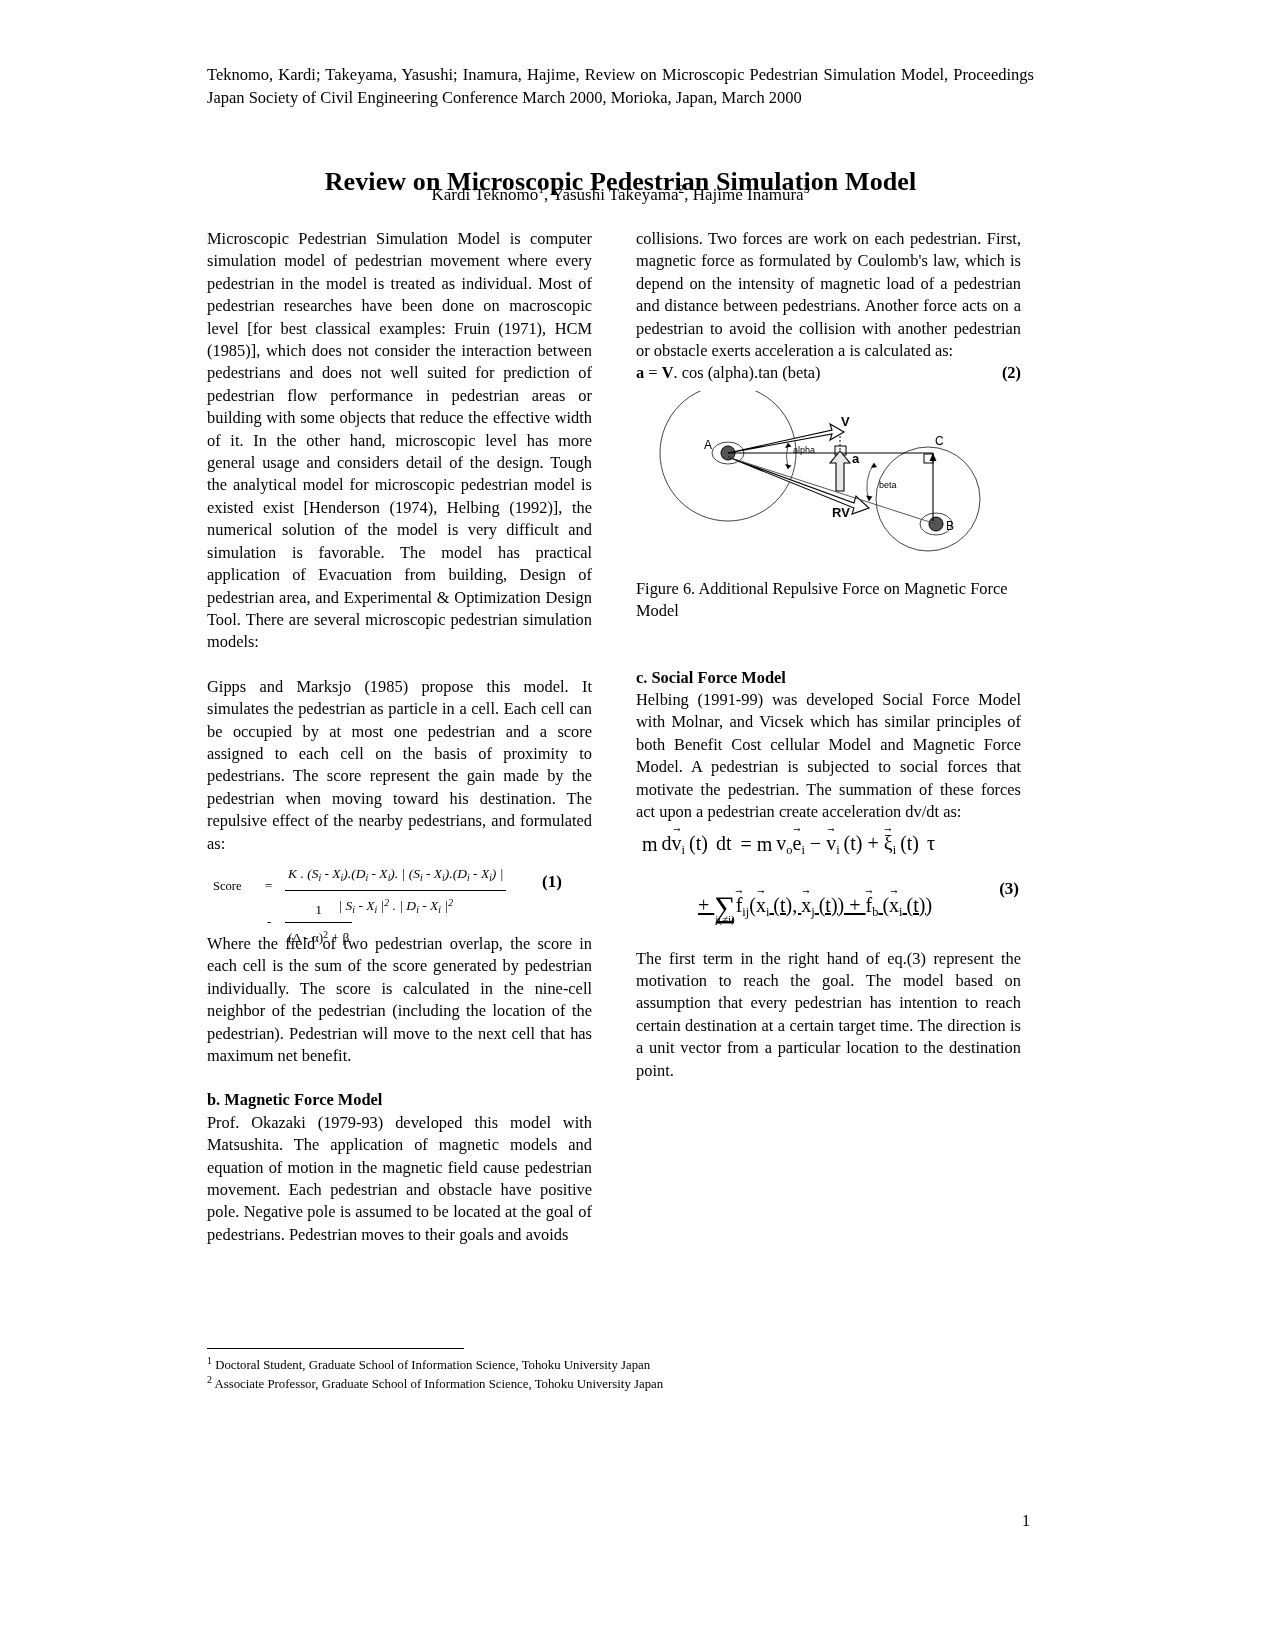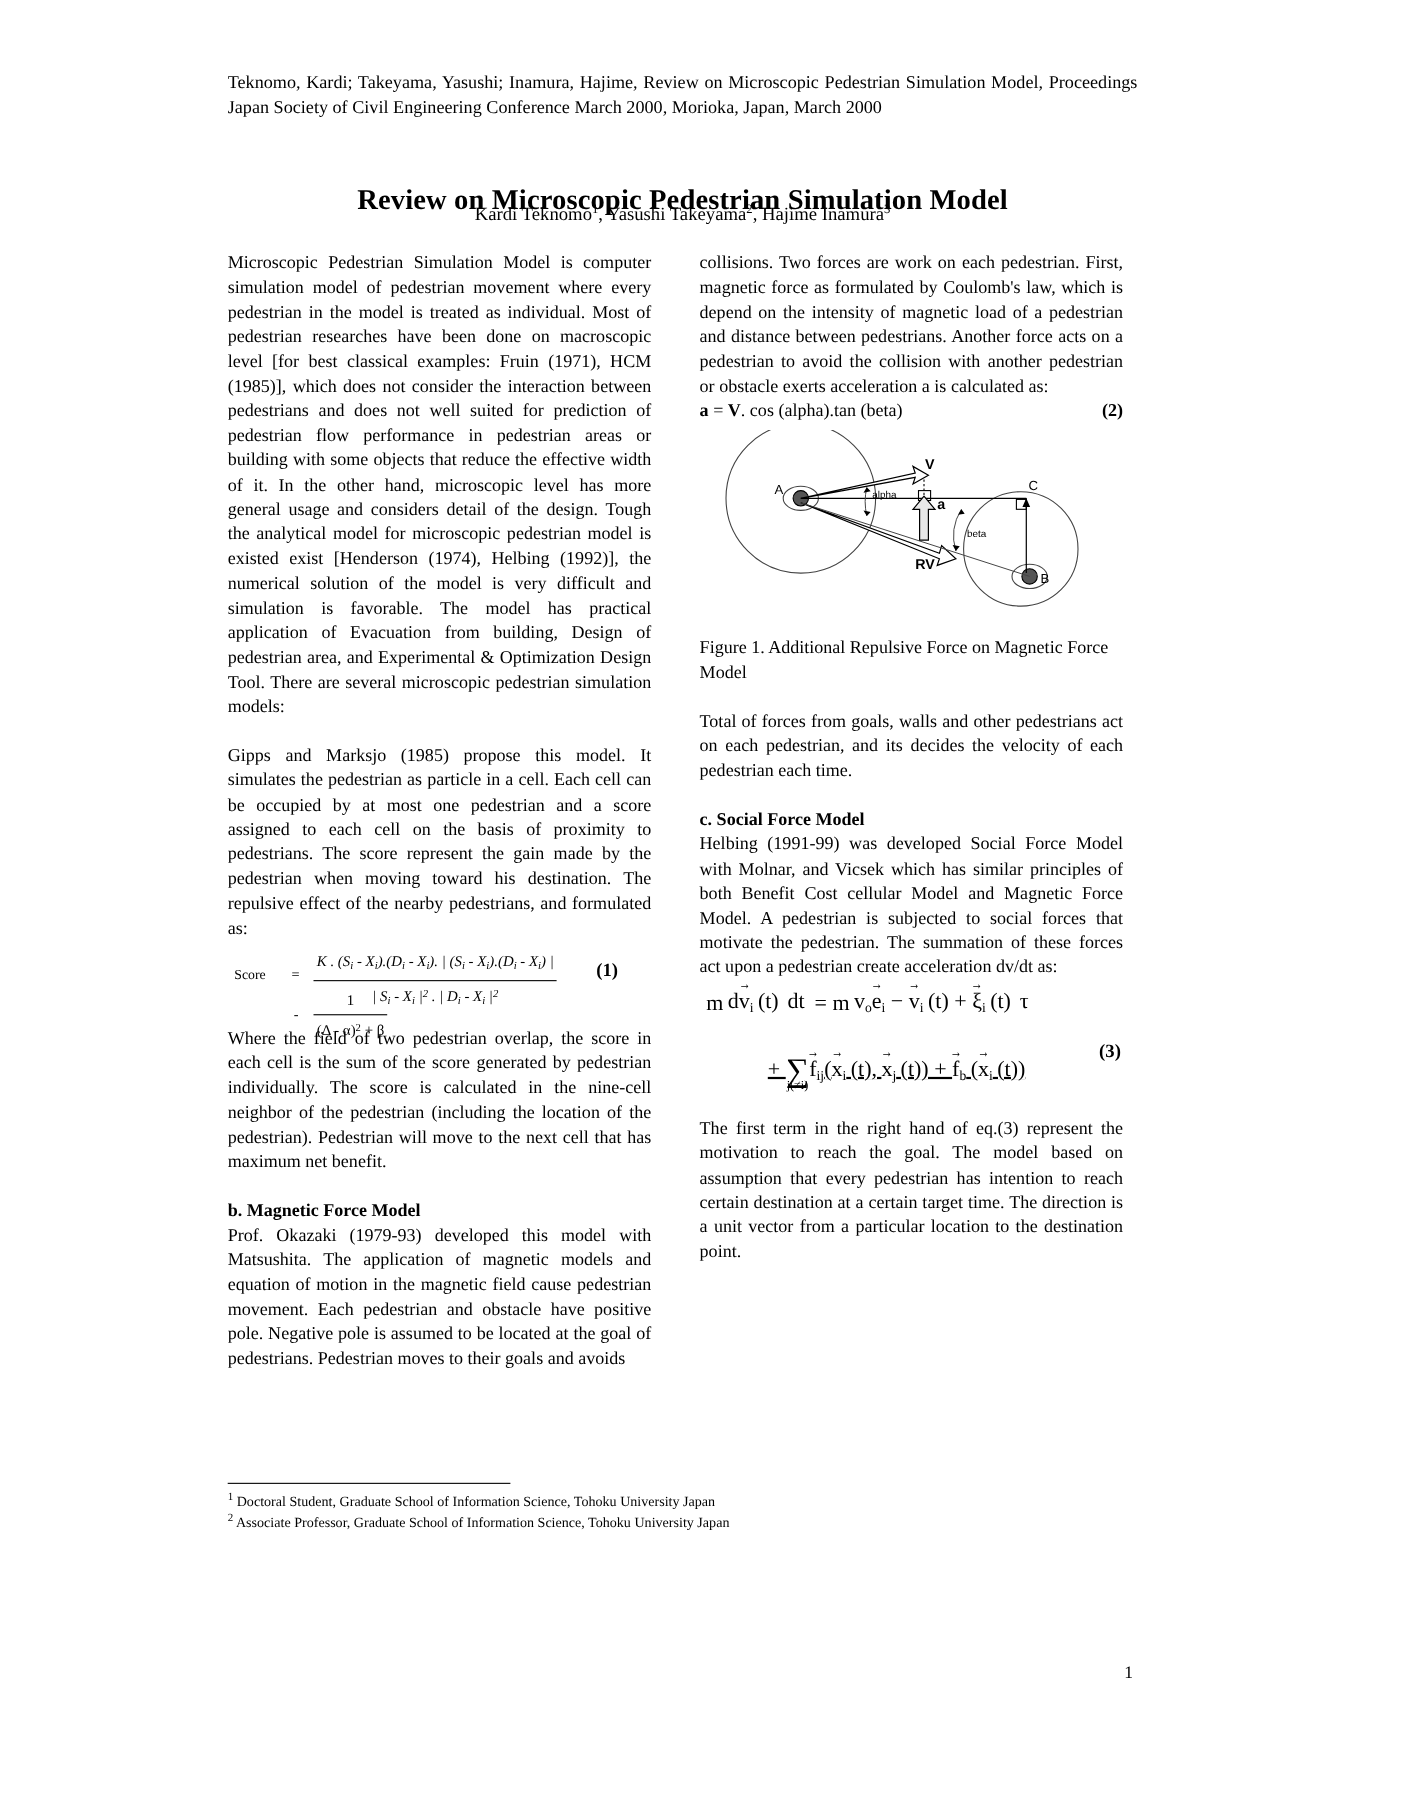--- a/index.html
+++ b/index.html
@@ -239,24 +239,23 @@
           <text x="310" y="139" font-family="Liberation Sans, sans-serif" font-size="12" fill="#000">B</text>
           <text x="299" y="54" font-family="Liberation Sans, sans-serif" font-size="12" fill="#000">C</text>
           <text x="205" y="35" font-family="Liberation Sans, sans-serif" font-size="13" font-weight="bold" fill="#000">V</text>
           <text x="196" y="126" font-family="Liberation Sans, sans-serif" font-size="13" font-weight="bold" fill="#000">RV</text>
           <text x="216" y="72" font-family="Liberation Sans, sans-serif" font-size="13" font-weight="bold" fill="#000">a</text>
           <text x="157" y="62" font-family="Liberation Sans, sans-serif" font-size="9" fill="#000">alpha</text>
           <text x="243" y="97" font-family="Liberation Sans, sans-serif" font-size="9" fill="#000">beta</text>
         </svg>
       </div>
 
-      <p class="figcap">Figure 1. Additional Repulsive Force on Magnetic Force Model</p>
-
-      <div class="gap"></div>
-      <p>Total of forces from goals, walls and other pedestrians act on each pedestrian, and its decides the velocity of each pedestrian each time.</p>
+      <p class="figcap">Figure 6. Additional Repulsive Force on Magnetic Force Model</p>
+
+      <div class="gap"></div>
 
       <div class="gap"></div>
       <p class="sub-head">c. Social Force Model</p>
       <p>Helbing (1991-99) was developed Social Force Model with Molnar, and Vicsek which has similar principles of both Benefit Cost cellular Model and Magnetic Force Model. A pedestrian is subjected to social forces that motivate the pedestrian. The summation of these forces act upon a pedestrian create acceleration dv/dt as:</p>
 
       <div class="eq3">
         <div class="row1">
           <span class="m">m</span><span class="fr"><span class="n">d<span class="vec">v</span><span class="isub">i</span> (t)</span><span class="b"></span><span class="d">dt</span></span>
           <span>=</span>
           <span class="m">m</span><span class="fr"><span class="n">v<span class="isub">o</span><span class="vec">e</span><span class="isub">i</span> − <span class="vec">v</span><span class="isub">i</span> (t) + <span class="vec">ξ</span><span class="isub">i</span> (t)</span><span class="b"></span><span class="d">τ</span></span>

